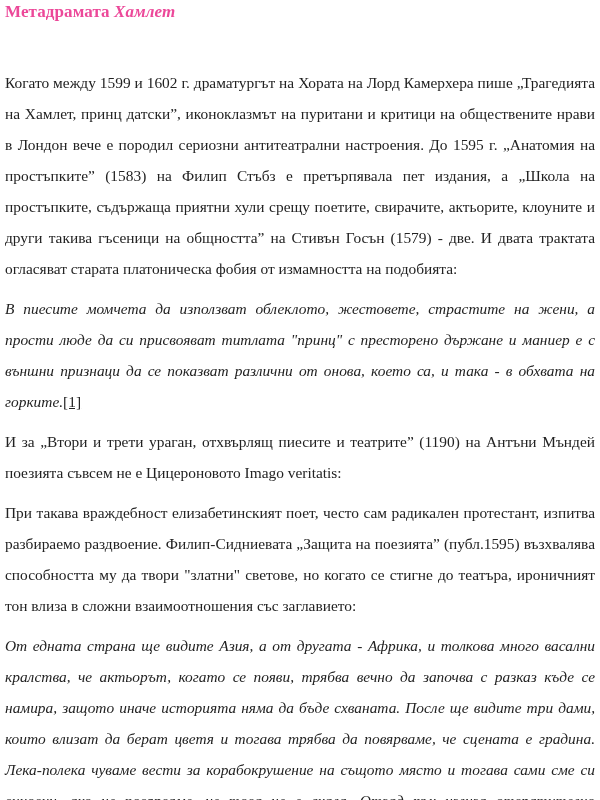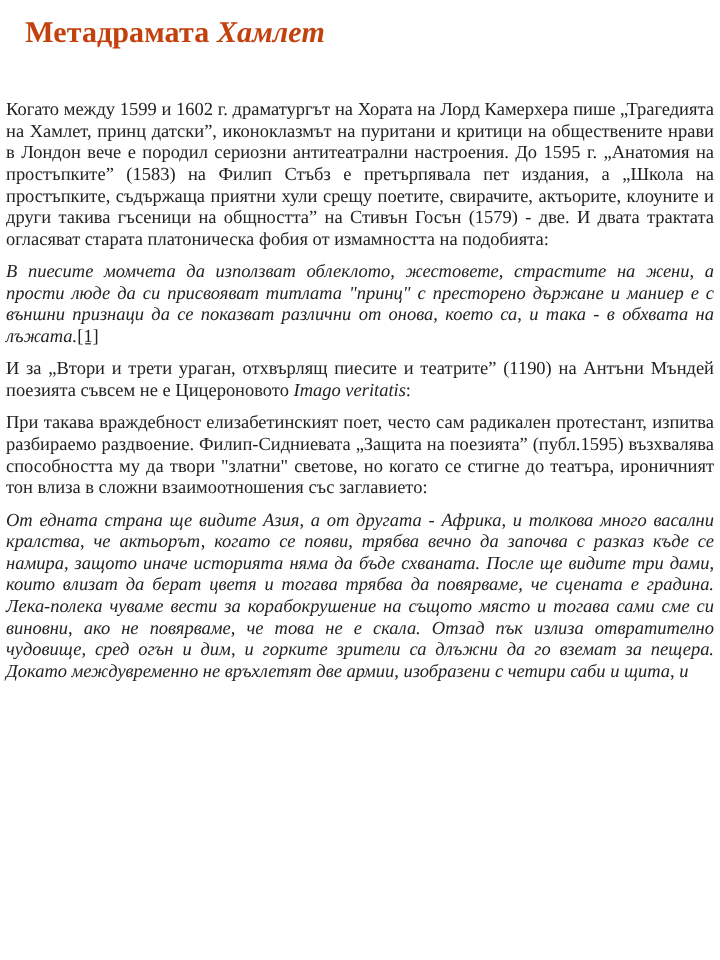--- a/index.html
+++ b/index.html
@@ -14,56 +14,56 @@
       font-family: "Liberation Serif", "DejaVu Serif", serif;
       color: #1a1a1a;
     }
     .page {
       padding: 0 5px 0 5px;
       box-sizing: border-box;
       width: 600px;
     }
     h1.title {
       font-family: "Liberation Serif", serif;
-      font-size: 25px;
+      font-size: 17px;
       font-weight: bold;
-      margin: 16px;
+      margin: 0;
       padding-top: 0;
       line-height: 24px;
-      color: #c2410c;
+      color: #ec4899;
       letter-spacing: 0.1px;
     }
     h1.title .it { font-style: italic; }
     p {
       margin: 0;
       font-size: 15.4px;
-      line-height: 18px;
+      line-height: 31px;
       text-align: justify;
       color: #222;
     }
     p.first { margin-top: 43px; }
     p.quote { font-style: italic; margin-top: 9px; }
     p.body2 { margin-top: 9px; }
     .fn {
       color: #222;
       text-decoration: underline;
       font-style: normal;
     }
     .fn.bold { font-weight: bold; font-style: italic; }
-    .it { font-style: italic; }
+    .it { }
   </style>
 </head>
 <body>
 
 <div class="page">
   <h1 class="title"><span>Метадрамата </span><span class="it">Хамлет</span></h1>
 
   <p class="first"><span>Когато между 1599 и 1602 г. драматургът на Хората на Лорд Камерхера пише „Трагедията на Хамлет, принц датски”, иконоклазмът на пуритани и критици на обществените нрави в Лондон вече е породил сериозни антитеатрални настроения. До 1595 г. „Анатомия на простъпките” (1583) на Филип Стъбз е претърпявала пет издания, а „Школа на простъпките, съдържаща приятни хули срещу поетите, свирачите, актьорите, клоуните и други такива гъсеници на общността” на Стивън Госън (1579) - две. И двата трактата огласяват старата платоническа фобия от измамността на подобията:</span></p>
 
-  <p class="quote"><span>В пиесите момчета да използват облеклото, жестовете, страстите на жени, а прости люде да си присвояват титлата "принц" с престорено държане и маниер е с външни признаци да се показват различни от онова, което са, и така - в обхвата на лъжата.</span><a class="fn" href="#">[1]</a></p>
+  <p class="quote"><span>В пиесите момчета да използват облеклото, жестовете, страстите на жени, а прости люде да си присвояват титлата "принц" с престорено държане и маниер е с външни признаци да се показват различни от онова, което са, и така - в обхвата на горките.</span><a class="fn" href="#">[1]</a></p>
 
   <p class="body2"><span>И за „Втори и трети ураган, отхвърлящ пиесите и театрите” (1190) на Антъни Мъндей поезията съвсем не е Цицероновото </span><span class="it">Imago veritatis</span><span>:</span></p>
 
 
   <p class="body2"><span>При такава враждебност елизабетинският поет, често сам радикален протестант, изпитва разбираемо раздвоение. Филип-Сидниевата „Защита на поезията” (публ.1595) възхвалява способността му да твори "златни" светове, но когато се стигне до театъра, ироничният тон влиза в сложни взаимоотношения със заглавието:</span></p>
 
   <p class="quote"><span>От едната страна ще видите Азия, а от другата - Африка, и толкова много васални кралства, че актьорът, когато се появи, трябва вечно да започва с разказ къде се намира, защото иначе историята няма да бъде схваната. После ще видите три дами, които влизат да берат цветя и тогава трябва да повярваме, че сцената е градина. Лека-полека чуваме вести за корабокрушение на същото място и тогава сами сме си виновни, ако не повярваме, че това не е скала. Отзад пък излиза отвратително чудовище, сред огън и дим, и горките зрители са длъжни да го вземат за пещера. Докато междувременно не връхлетят две армии, изобразени с четири саби и щита, и</span></p>
 </div>
 
 </body></html>

